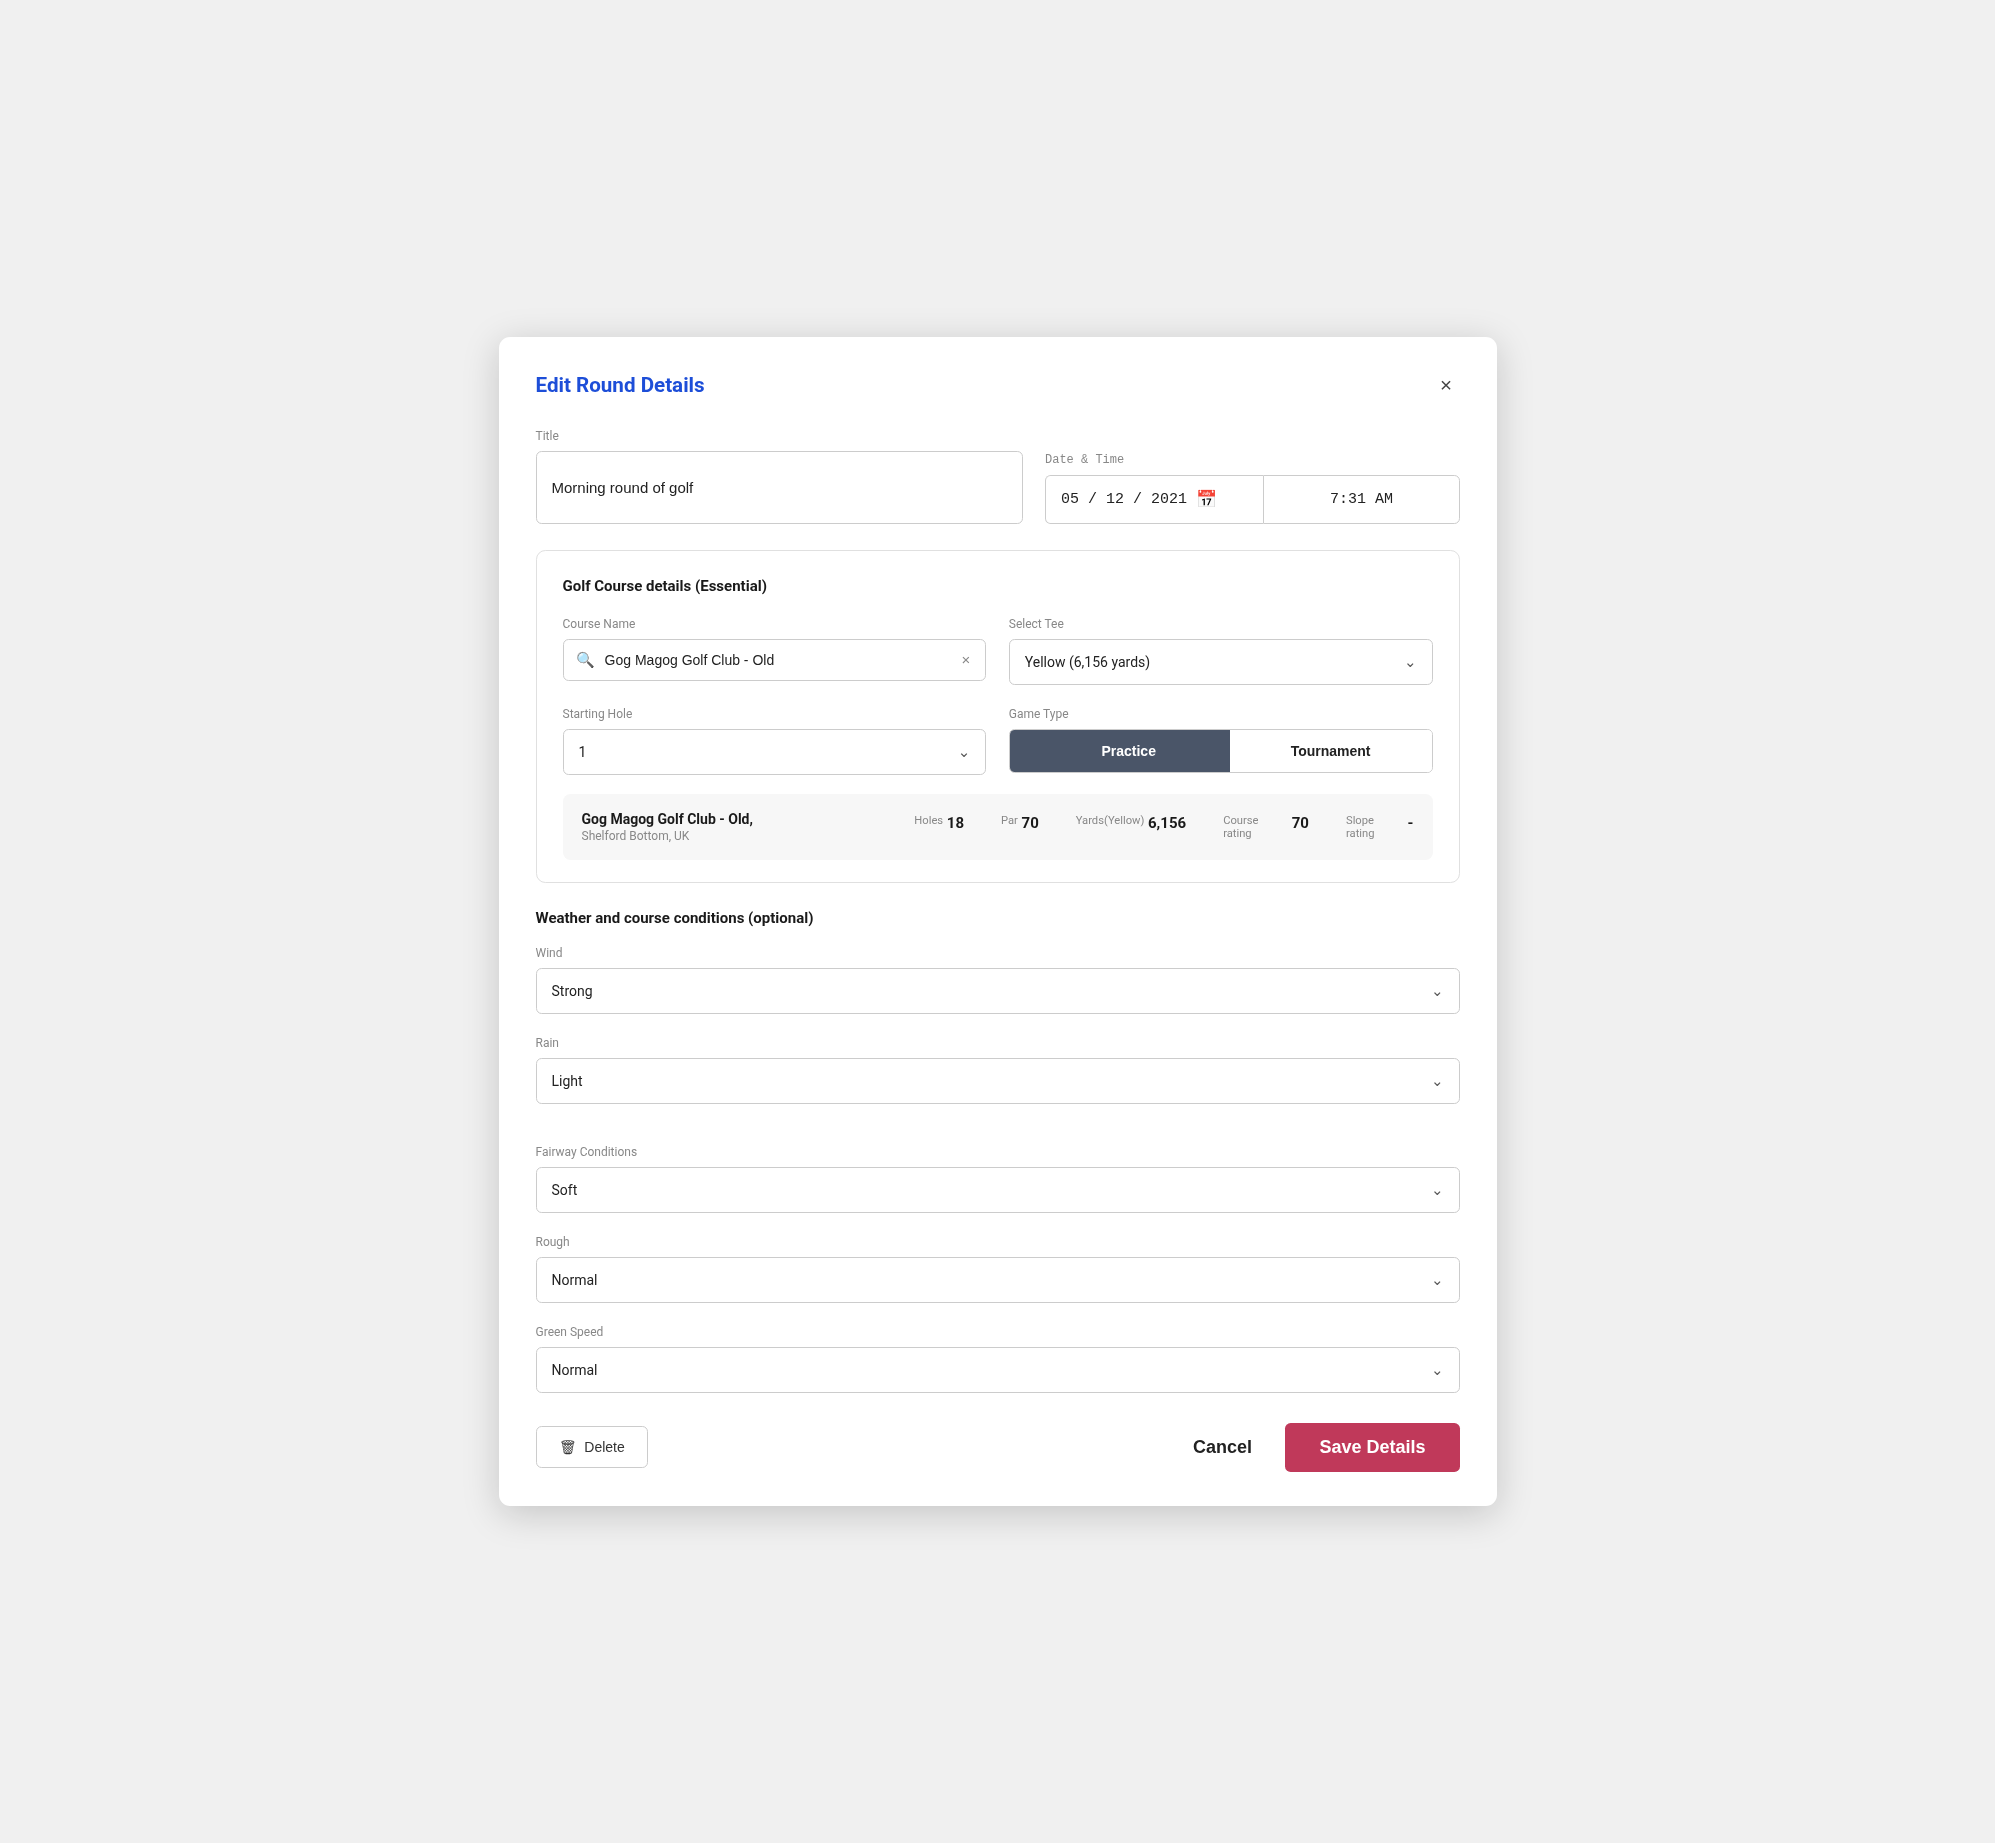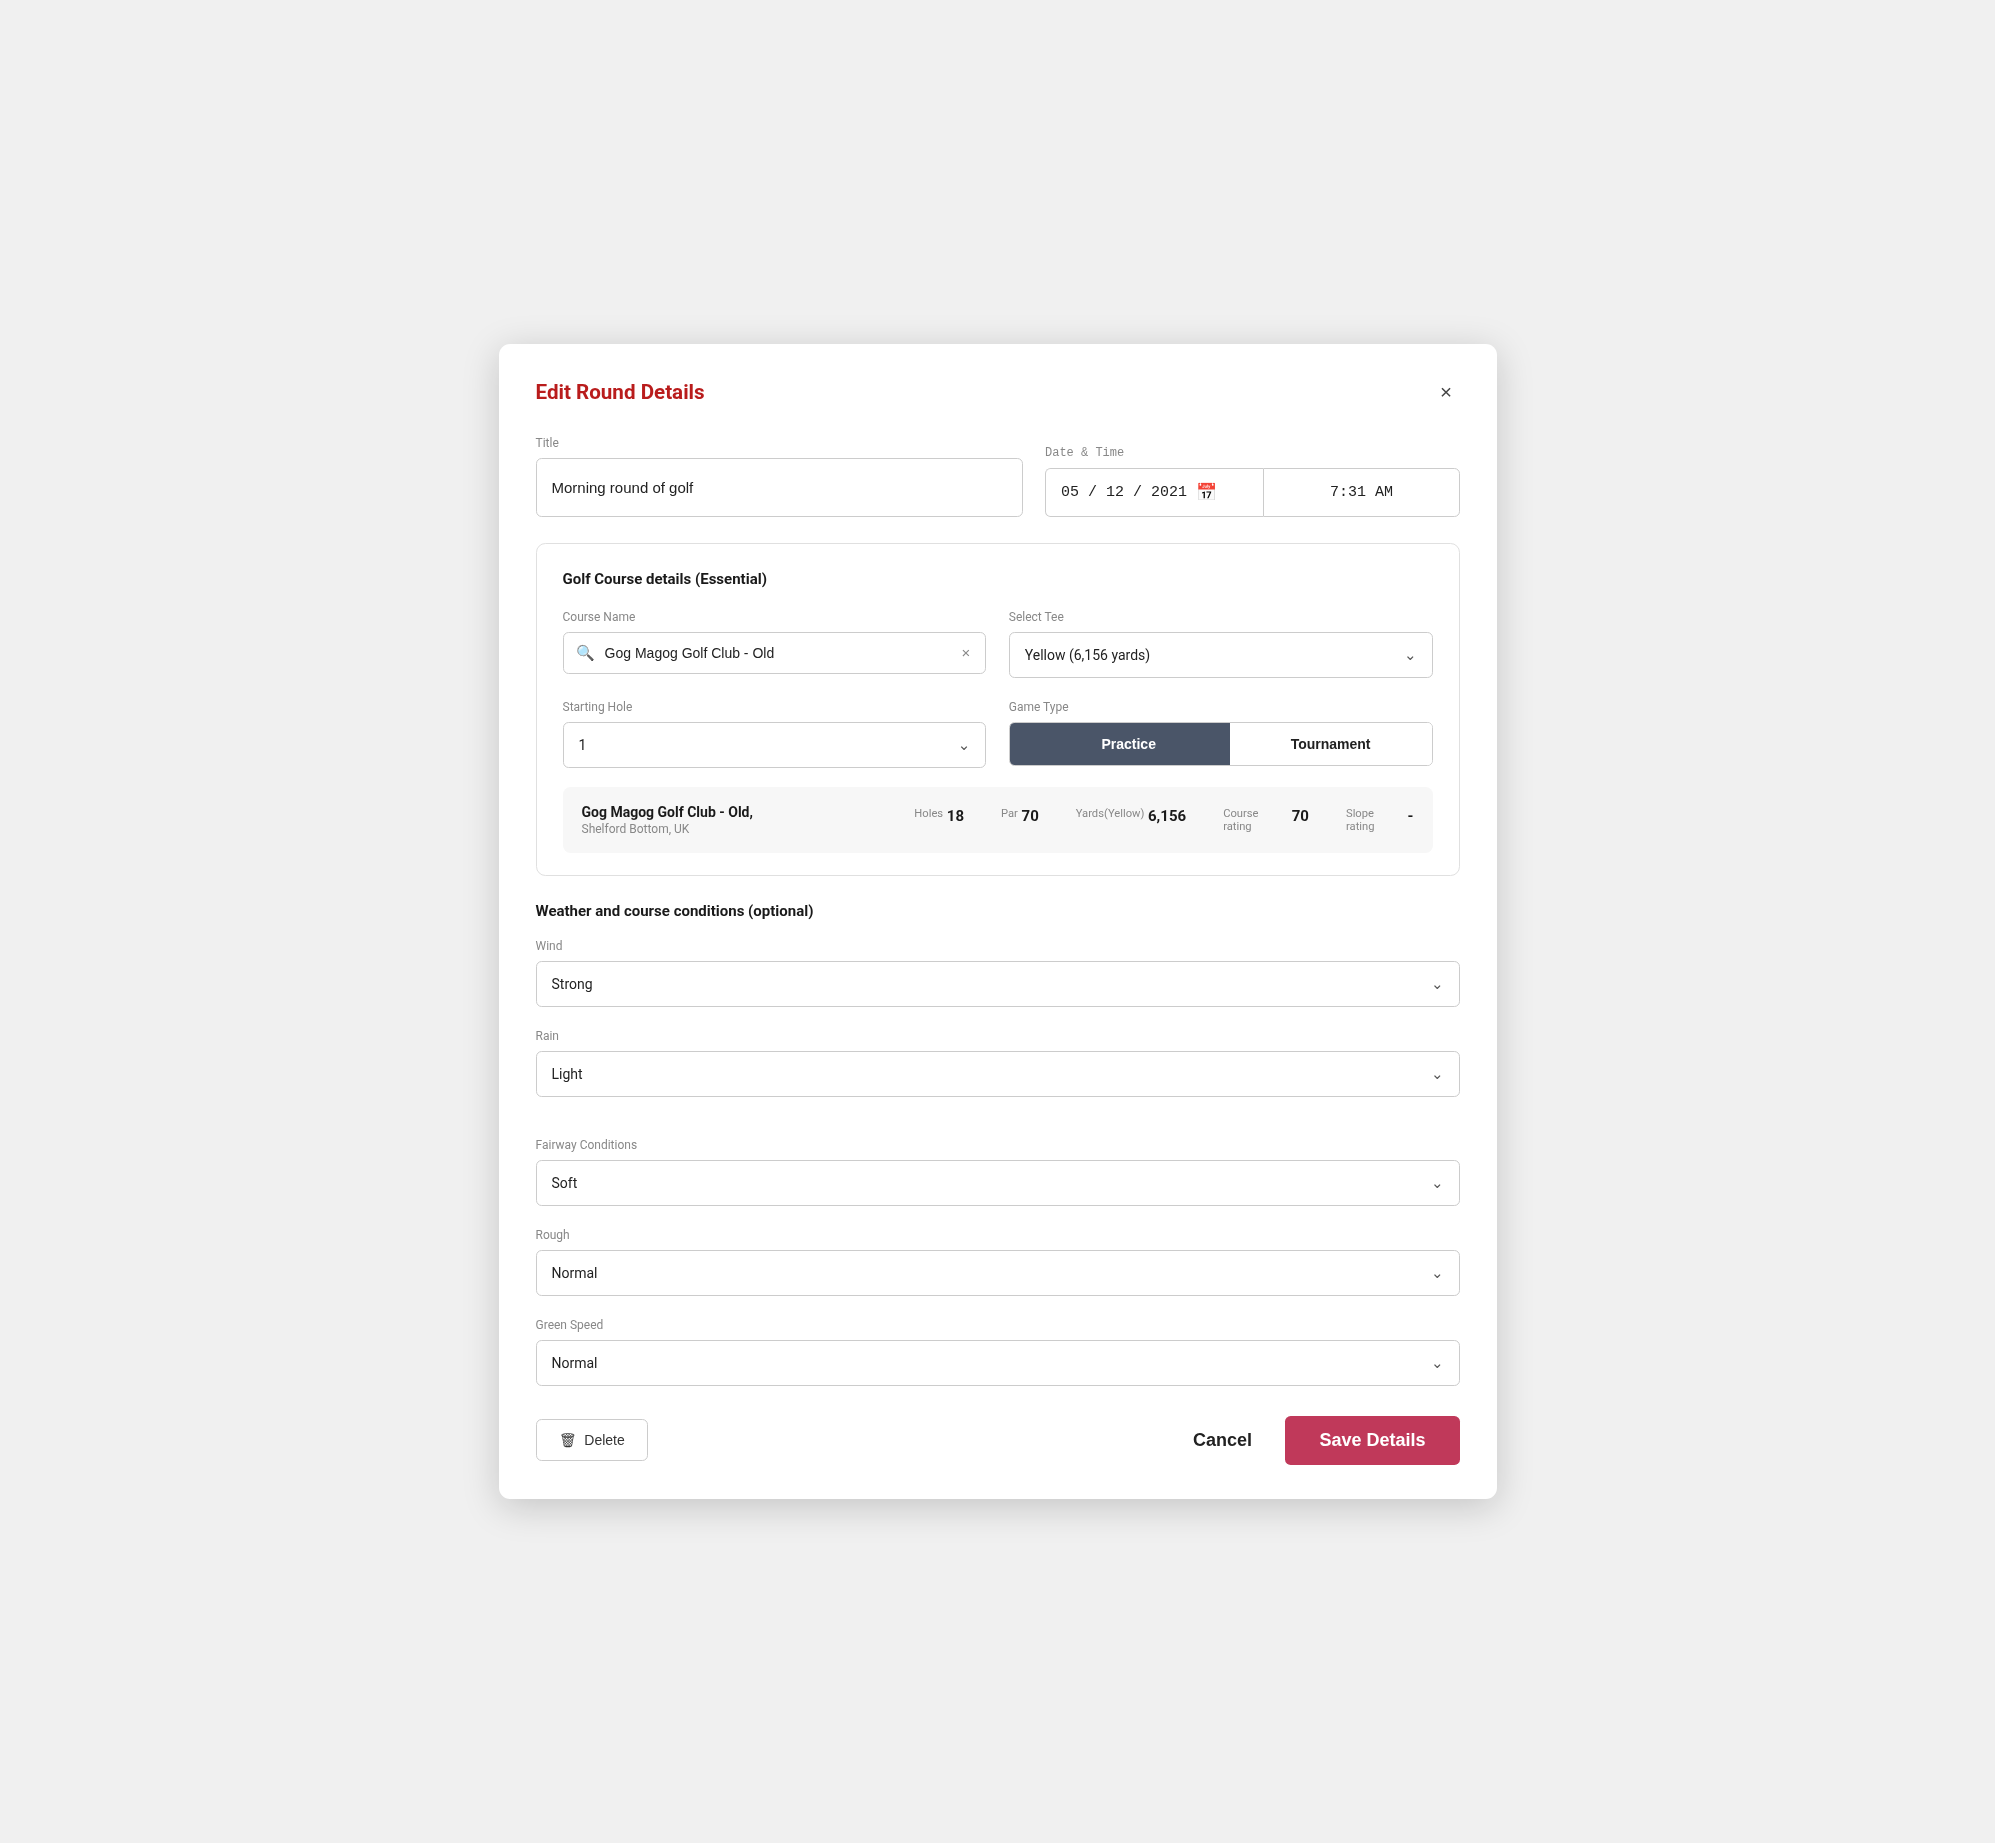--- a/index.html
+++ b/index.html
@@ -23,21 +23,21 @@
     }
     .modal-header {
       display: flex;
       align-items: center;
       justify-content: space-between;
       margin-bottom: 30px;
     }
     .modal-title {
       font-size: 20.6px;
       font-weight: 700;
-      color: #b91c1c;
+      color: #1d4ed8;
     }
     .close-btn {
       background: none;
       border: none;
       cursor: pointer;
       font-size: 20.6px;
       color: #444;
       line-height: 1;
       padding: 3.7px 7.5px;
     }
@@ -54,21 +54,21 @@
     }
     .field-label {
       font-size: 12px;
       color: #888;
       font-weight: 400;
     }
     .title-input {
       width: 487px;
       border: 1.4px solid #ccc;
       border-radius: 5.6px;
-      padding: 20px 15px;
+      padding: 27px 15px;
       font-size: 15px;
       color: #222;
       outline: none;
     }
     .date-time-group {
       display: flex;
       gap: 0;
       flex: 1;
     }
     .date-box {

